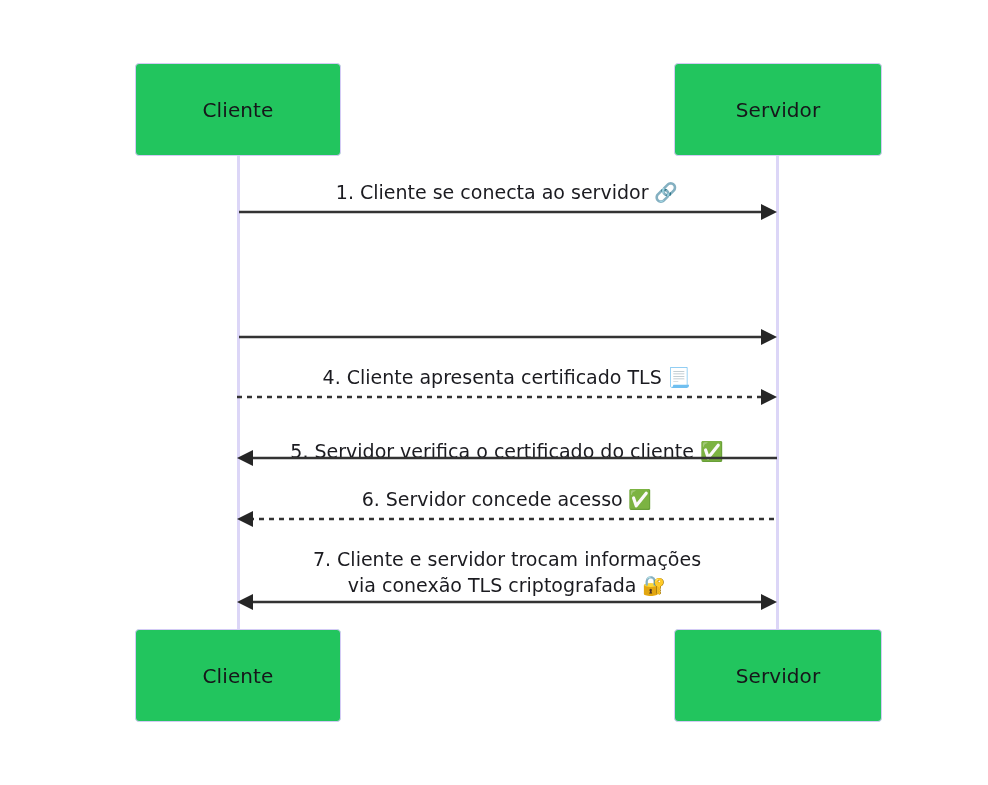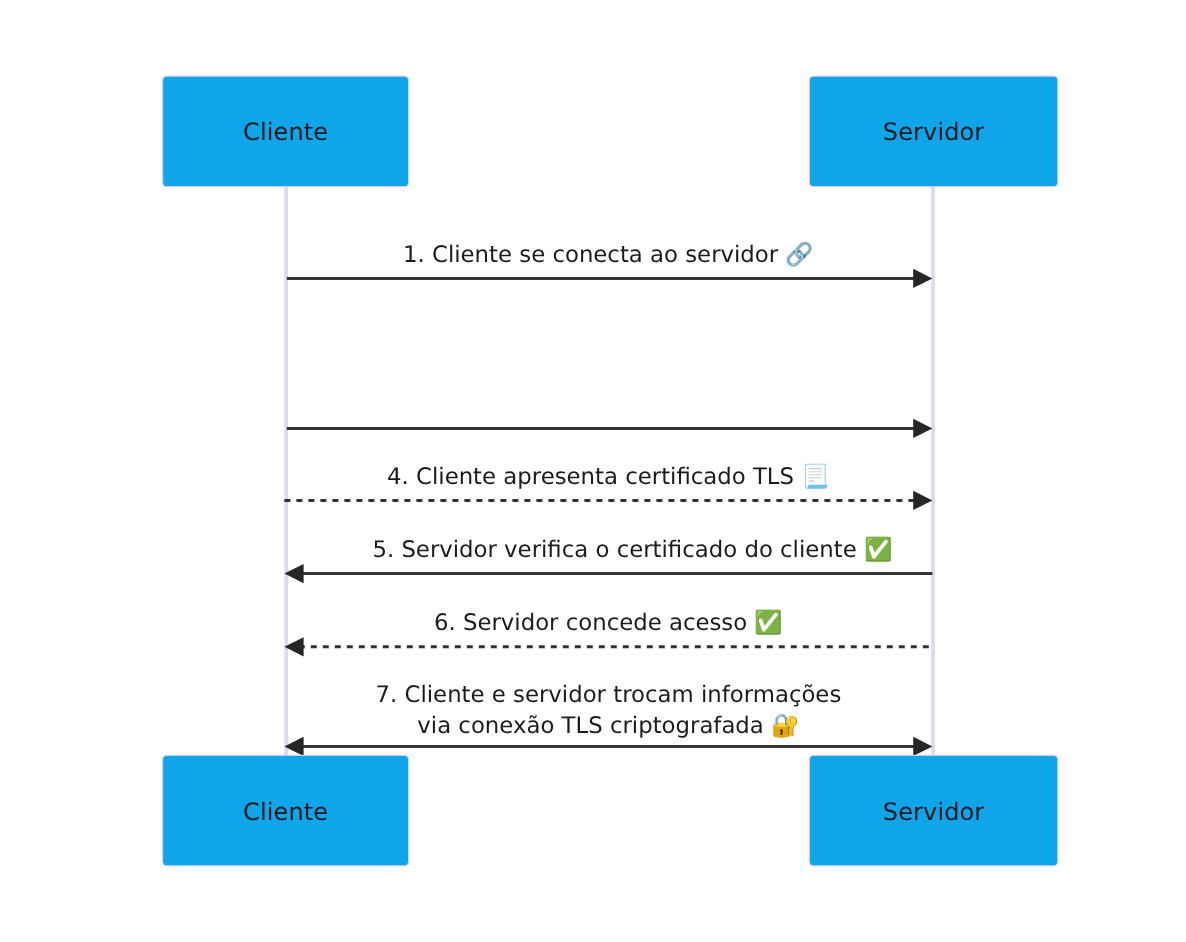--- a/index.html
+++ b/index.html
@@ -15,21 +15,21 @@
     width: 988px;
     height: 785px;
     background: #ffffff;
     overflow: hidden;
   }
 
   
   .participant-box {
     position: absolute;
     box-sizing: border-box;
-    background: #0ea5e9;
+    background: #22c55e;
     border: 1px solid #d3cbf5;
     border-radius: 4px;
     display: flex;
     align-items: center;
     justify-content: center;
   }
   .participant-label {
     font-size: 20px;
     color: #16161a;
     letter-spacing: 0.1px;
@@ -39,21 +39,20 @@
   
   .lifeline {
     position: absolute;
     width: 3px;
     background: #dcd6f7;
   }
 
   
   .message {
     position: absolute;
-    margin-top: 20px;
   }
   .message-label {
     position: absolute;
     left: 0;
     width: 100%;
     text-align: center;
     font-size: 19px;
     line-height: 25px;
     color: #1b1b20;
     white-space: nowrap;
@@ -112,21 +111,21 @@
       <span>4. Cliente apresenta certificado TLS</span>
       <span class="emoji">📃</span>
     </span>
     <svg class="arrow-svg" width="540" height="36">
       <line x1="0" y1="32" x2="526" y2="32" stroke="#333333" stroke-width="2.5" stroke-dasharray="5,5"></line>
       <polygon points="540,32 524,24 524,40" fill="#262626"></polygon>
     </svg>
   </div>
 
   <div class="message" style="left:237px; top:426px; width:540px; height:36px;">
-    <span class="message-label" style="top:0px;padding-left:20px;">
+    <span class="message-label" style="top:13px;">
       <span>5. Servidor verifica o certificado do cliente</span>
       <span class="emoji">✅</span>
     </span>
     <svg class="arrow-svg" width="540" height="36">
       <line x1="12" y1="32" x2="540" y2="32" stroke="#333333" stroke-width="2.5"></line>
       <polygon points="0,32 16,24 16,40" fill="#262626"></polygon>
     </svg>
   </div>
 
   <div class="message" style="left:237px; top:487px; width:540px; height:36px;">

